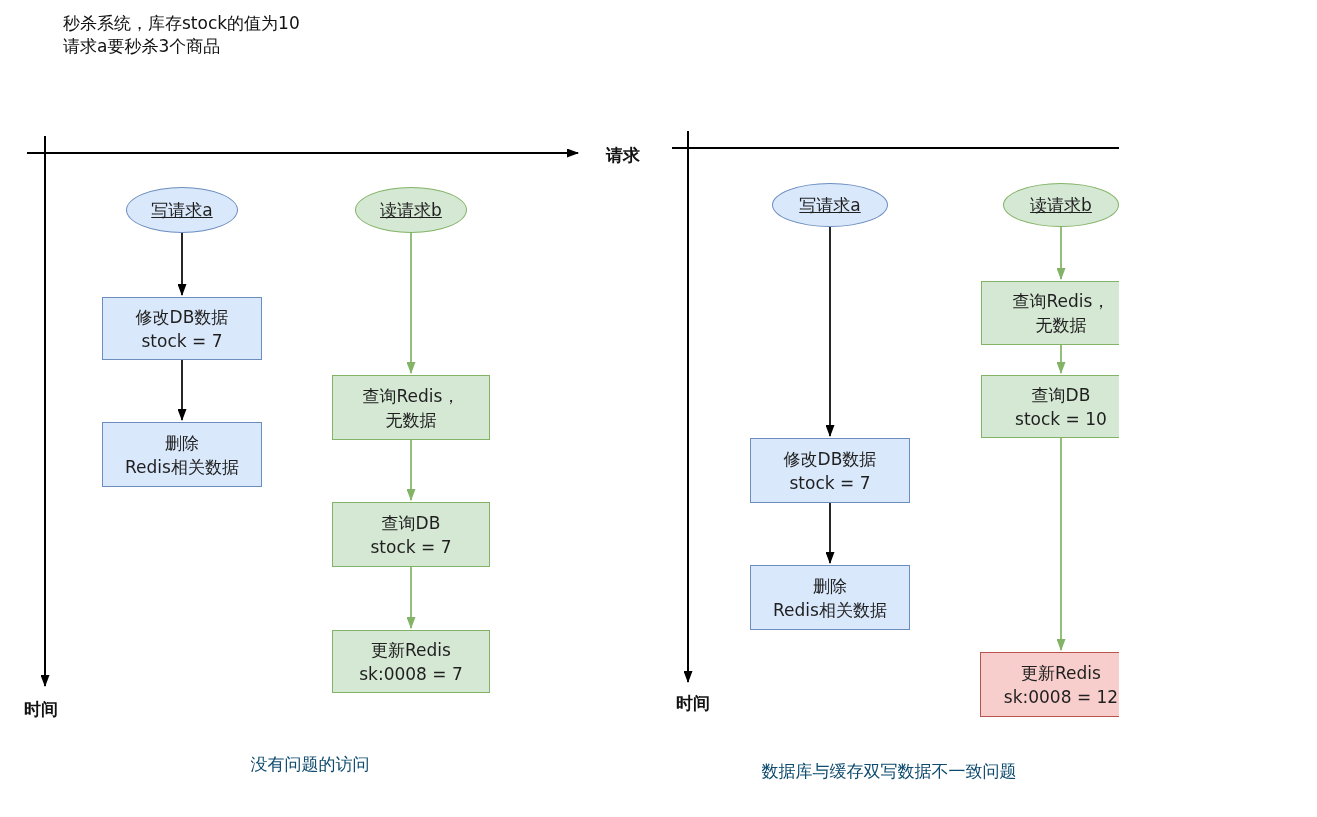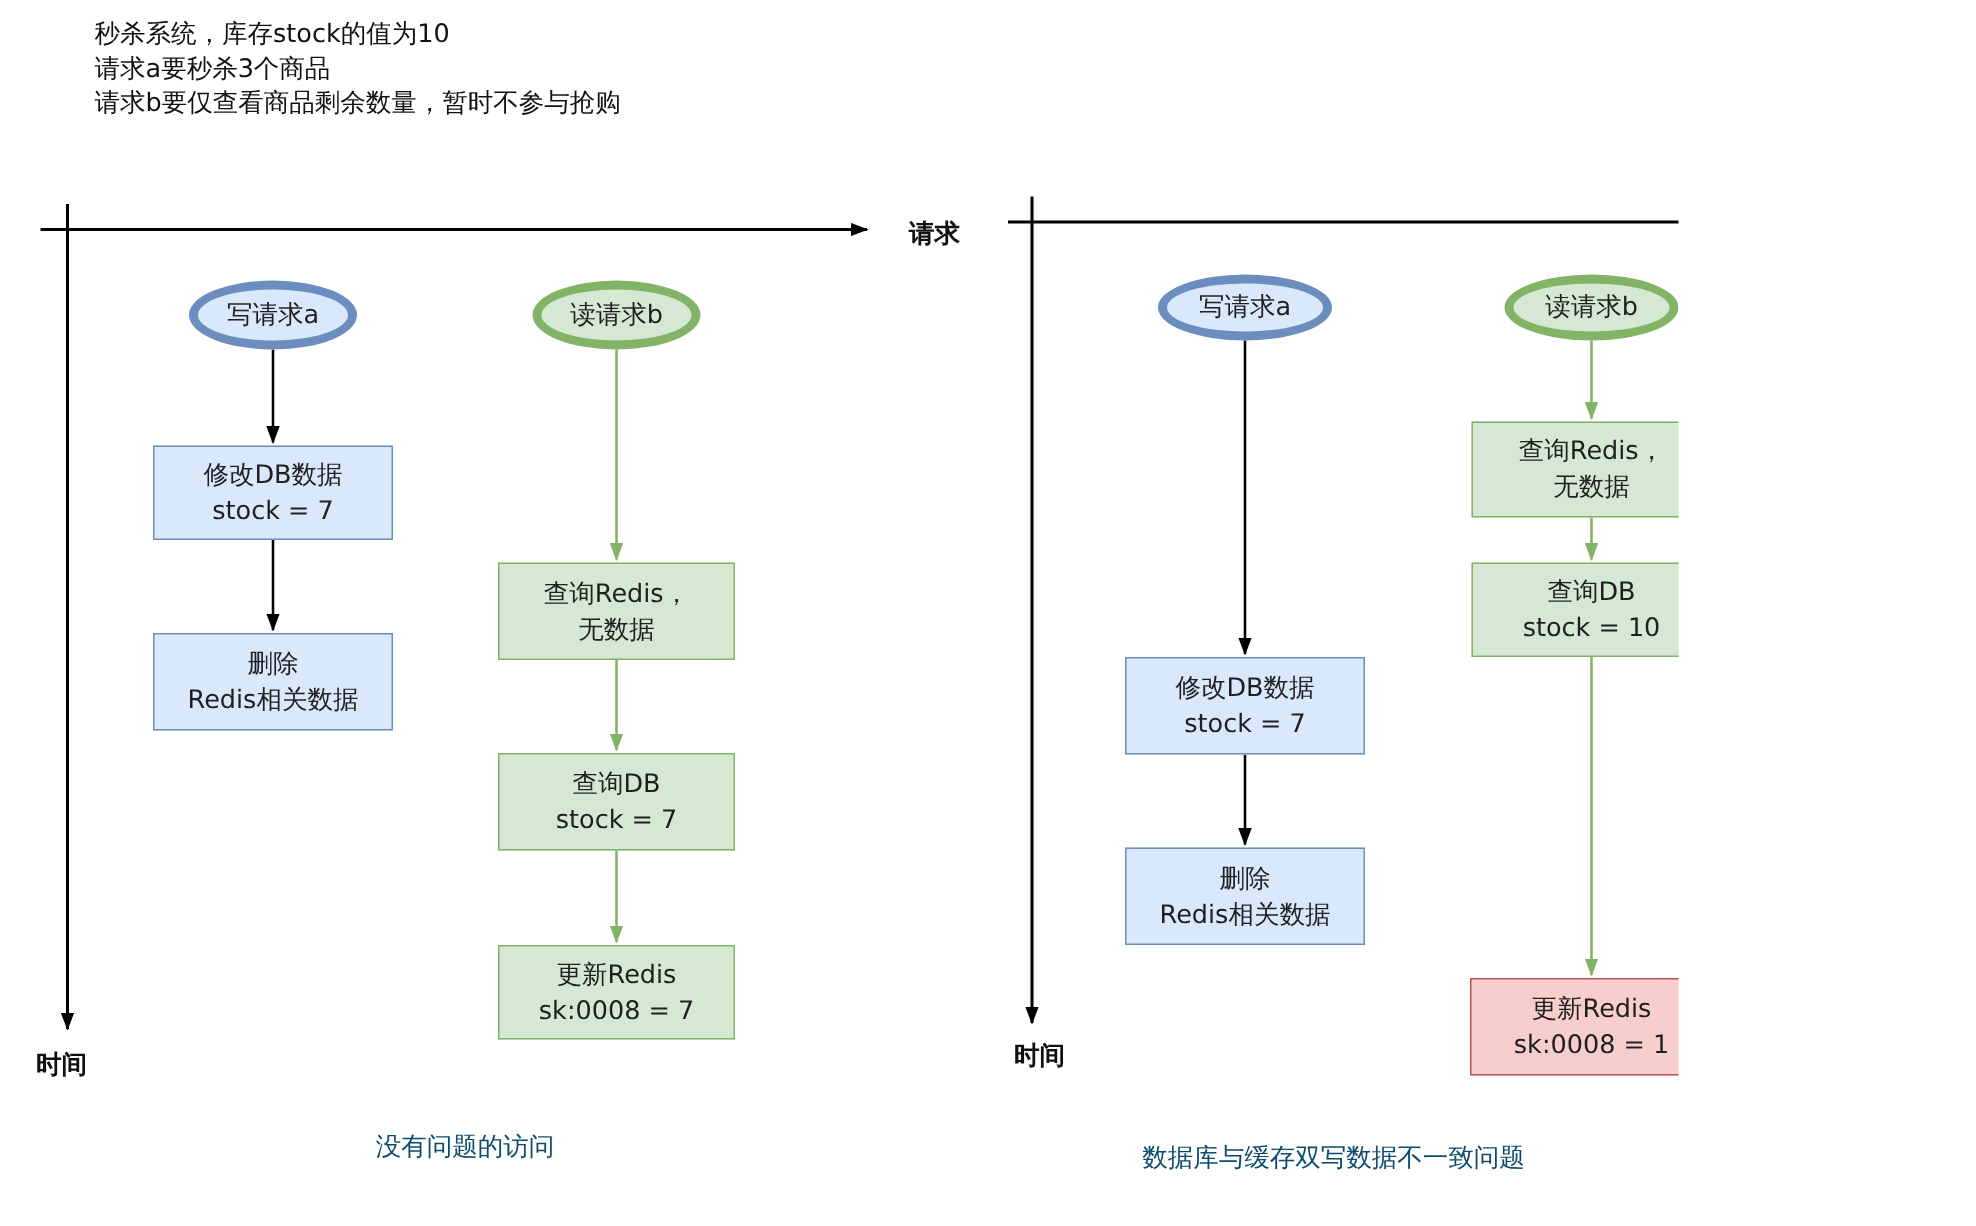--- a/index.html
+++ b/index.html
@@ -9,21 +9,21 @@
     --line-black:#000000;
   }
   html,body{margin:0;padding:0;background:#ffffff;}
   .canvas{position:relative;width:1119px;height:817px;background:#ffffff;
     font-family:"DejaVu Sans","Liberation Sans",sans-serif;color:#1f1f1f;overflow:hidden;}
   .overlay{position:absolute;left:0;top:0;width:1317px;height:817px;pointer-events:none;}
   .header{position:absolute;left:63px;top:12px;font-size:17px;line-height:23px;color:#111111;}
   .node{position:absolute;display:flex;flex-direction:column;align-items:center;justify-content:center;
     font-size:17px;line-height:24px;text-align:center;box-sizing:border-box;white-space:nowrap;}
   .rect{border:1px solid #000;}
-  .ellipse{border:6px solid #000000;border-radius:50%;}
+  .ellipse{border:1px solid #000000;border-radius:50%;text-decoration:underline;}
   .blue{background:var(--blue-fill);border-color:var(--blue-stroke);}
   .green{background:var(--green-fill);border-color:var(--green-stroke);align-items:center;}
   .red{background:var(--red-fill);border-color:var(--red-stroke);}
   .axis-label{position:absolute;font-size:17px;color:#111111;white-space:nowrap;font-weight:bold;}
   .caption{position:absolute;transform:translateX(-50%);font-size:17px;color:#0c4a6e;white-space:nowrap;}
   line{stroke-linecap:butt;}
 </style>
 </head>
 <body>
 
@@ -56,21 +56,20 @@
     <line x1="830" y1="503" x2="830" y2="563" style="stroke:var(--line-black)" stroke-width="1.7" marker-end="url(#ah-black)"></line>
 
     <line x1="1061" y1="227" x2="1061" y2="279" style="stroke:var(--green-stroke)" stroke-width="1.7" marker-end="url(#ah-green)"></line>
     <line x1="1061" y1="345" x2="1061" y2="373" style="stroke:var(--green-stroke)" stroke-width="1.7" marker-end="url(#ah-green)"></line>
     <line x1="1061" y1="438" x2="1061" y2="650" style="stroke:var(--green-stroke)" stroke-width="1.7" marker-end="url(#ah-green)"></line>
   </svg>
 
   <div class="header">
     <div>秒杀系统，库存stock的值为10</div>
     <div>请求a要秒杀3个商品</div>
-    <div>请求b要仅查看商品剩余数量，暂时不参与抢购</div>
   </div>
 
   <div class="axis-label" style="left:606px;top:144px;">请求</div>
   <div class="axis-label" style="left:24px;top:698px;">时间</div>
 
   <div class="node ellipse blue" style="left:126px;top:187px;width:112px;height:46px;">
     <div>写请求a</div>
   </div>
   <div class="node ellipse green" style="left:355px;top:187px;width:112px;height:46px;">
     <div>读请求b</div>
@@ -123,18 +122,18 @@
     <div>修改DB数据</div>
     <div>stock = 7</div>
   </div>
   <div class="node rect blue" style="left:750px;top:565px;width:160px;height:65px;">
     <div>删除</div>
     <div>Redis相关数据</div>
   </div>
 
   <div class="node rect red" style="left:980px;top:652px;width:162px;height:65px;">
     <div>更新Redis</div>
-    <div>sk:0008 = 1</div>
+    <div>sk:0008 = 12</div>
   </div>
 
   <div class="caption" style="left:889px;top:760px;">数据库与缓存双写数据不一致问题</div>
 
 </div>
 
 </body></html>

